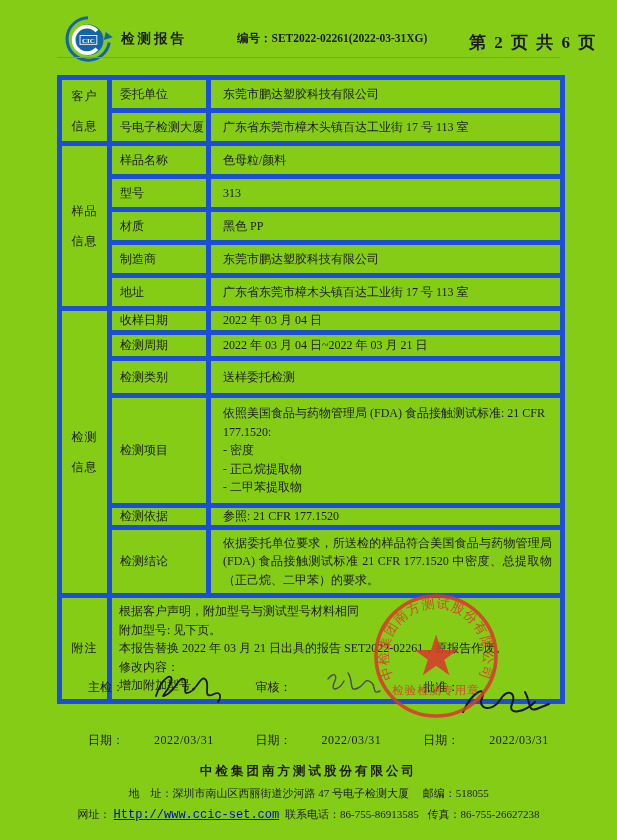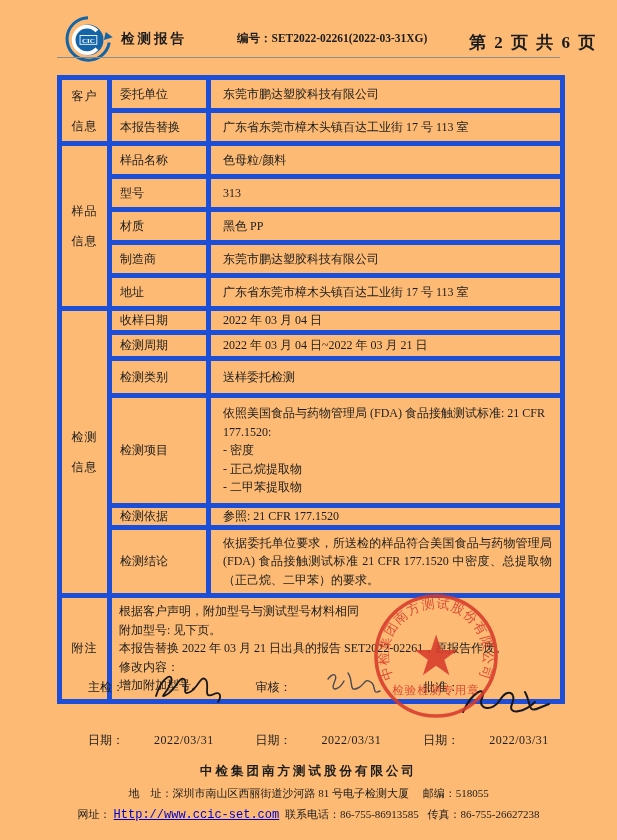--- a/index.html
+++ b/index.html
@@ -1,19 +1,19 @@
 <!DOCTYPE html>
 <html><head>
 <meta charset="utf-8">
 <style>
   * { margin:0; padding:0; box-sizing:border-box; }
   html,body { background:#ffffff; }
   body { width:617px; height:840px; position:relative;
          font-family:"Liberation Serif","DejaVu Serif",serif; color:#1c1c1c; }
-  .page { position:absolute; inset:0; background:#fdba74; overflow:hidden; }
+  .page { position:absolute; inset:0; background:#84cc16; overflow:hidden; }
 
   
   .logo { position:absolute; left:61px; top:16px; width:54px; height:46px; }
   .rpt-title { position:absolute; left:121px; top:30px; font-size:13.5px; font-weight:bold; letter-spacing:3px; }
   .rpt-no { position:absolute; left:237px; top:31px; font-size:11.5px; font-weight:bold; }
   .page-info { position:absolute; left:469px; top:31px; font-size:17px; font-weight:bold; letter-spacing:2px; }
   .head-rule { position:absolute; left:57px; top:57px; width:503px; height:1px; background:#8c8c8c; }
 
   
   table.info { position:absolute; left:57px; top:75px; width:503px; border-collapse:collapse; table-layout:fixed; font-size:12px; }
@@ -72,21 +72,21 @@
         <col style="width:354px">
       </colgroup>
     <tbody>
       <tr class="r33">
         <td class="sec" rowspan="2">客户
 信息</td>
         <td class="lbl">委托单位</td>
         <td class="val">东莞市鹏达塑胶科技有限公司</td>
       </tr>
       <tr class="r33">
-        <td class="lbl">本报告替换</td>
+        <td class="lbl">号电子检测大厦</td>
         <td class="val">广东省东莞市樟木头镇百达工业街 17 号 113 室</td>
       </tr>
 
       <tr class="r33">
         <td class="sec" rowspan="5">样品
 信息</td>
         <td class="lbl">样品名称</td>
         <td class="val">色母粒/颜料</td>
       </tr>
       <tr class="r33">
@@ -193,21 +193,21 @@
     <circle cx="64" cy="64" r="60" fill="none" stroke="#d93a2b" stroke-width="3.6"></circle>
     <text x="64" y="83" text-anchor="middle" font-size="56" fill="#d93a2b">★</text>
     <text font-size="13" fill="#d93a2b" letter-spacing="1" font-family="Liberation Serif, DejaVu Serif, serif">
       <textPath href="#arcpath" startOffset="50%" text-anchor="middle">中检集团南方测试股份有限公司</textPath>
     </text>
     <text x="64" y="102" text-anchor="middle" font-size="11.5" fill="#d93a2b" letter-spacing="1" font-family="Liberation Serif, DejaVu Serif, serif">检验检测专用章</text>
   </svg>
 
   <div class="footer">
     <div class="f-company">中检集团南方测试股份有限公司</div>
-    <div class="f-line">地　址：深圳市南山区西丽街道沙河路 81 号电子检测大厦　 邮编：518055</div>
+    <div class="f-line">地　址：深圳市南山区西丽街道沙河路 47 号电子检测大厦　 邮编：518055</div>
     <div class="f-line">
       <span class="seg">网址：</span><span class="f-url">Http://www.ccic-set.com</span>
       <span class="seg">联系电话：86-755-86913585</span>
       <span class="seg">传真：86-755-26627238</span>
     </div>
   </div>
 
 </div>
 
 </body></html>

